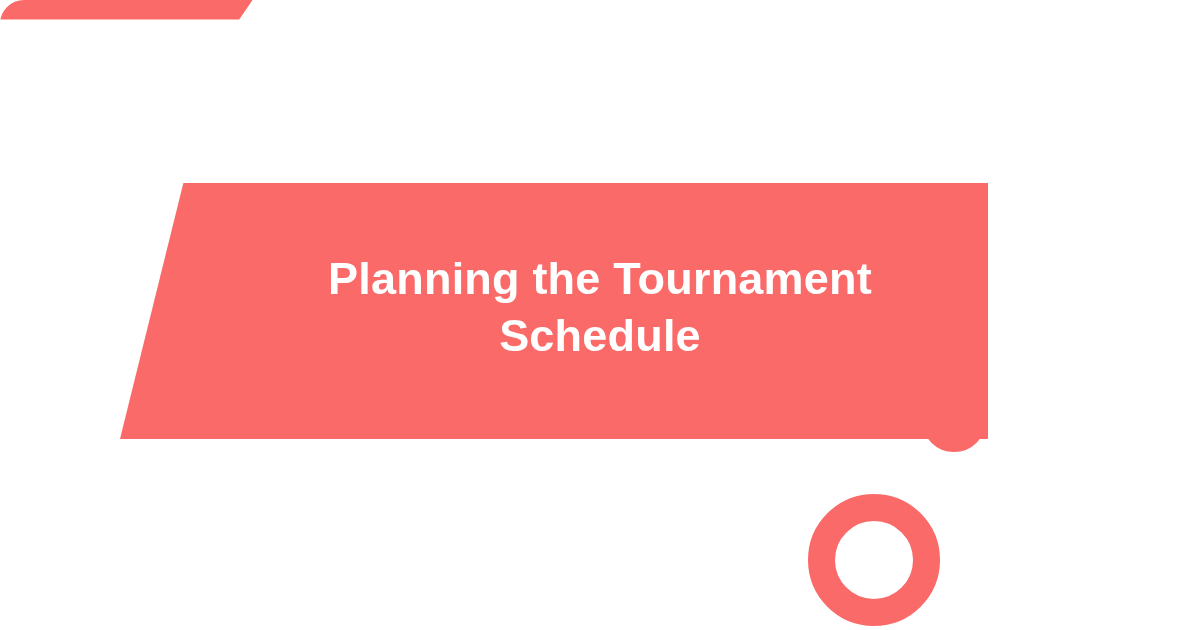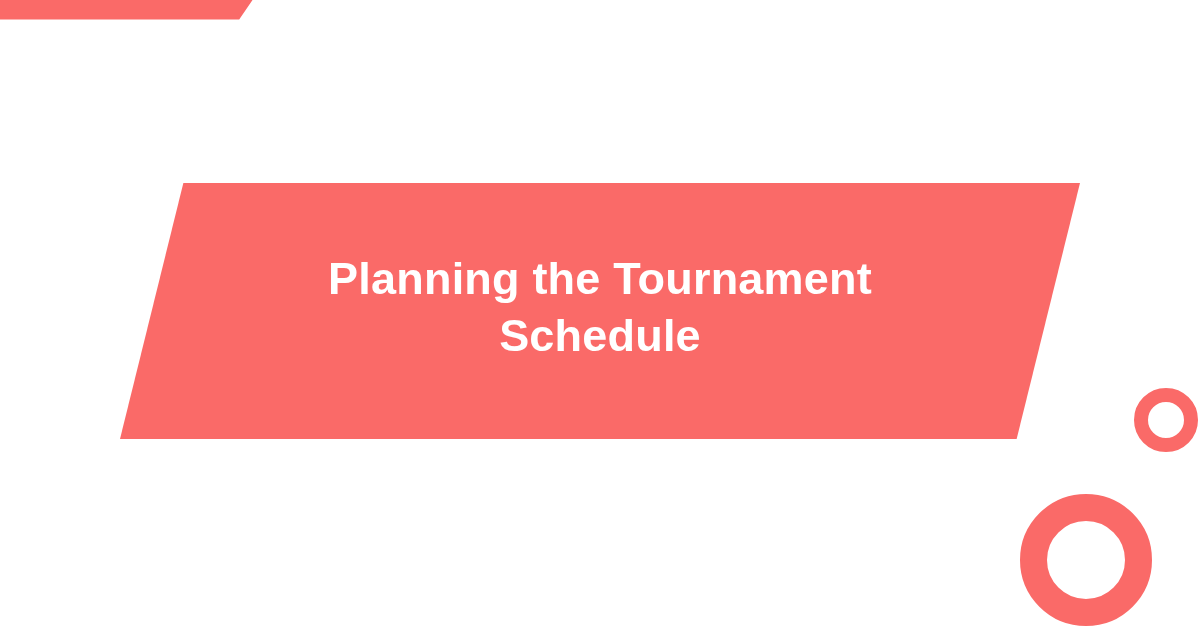--- a/index.html
+++ b/index.html
@@ -8,24 +8,25 @@
   }
   body {
     width: 1200px;
     height: 630px;
     background: #ffffff;
     font-family: "Liberation Sans", sans-serif;
     overflow: hidden;
   }
   .canvas {
     position: relative;
-    width: 1200px;
+    width: 988px;
     height: 630px;
     background: #ffffff;
     overflow: hidden;
+    border-radius: 24px;
   }
 
   
   .corner-shape {
     position: absolute;
     left: -60px;
     top: -40px;
     width: 340px;
     height: 330px;
     background: #fa6a68;

